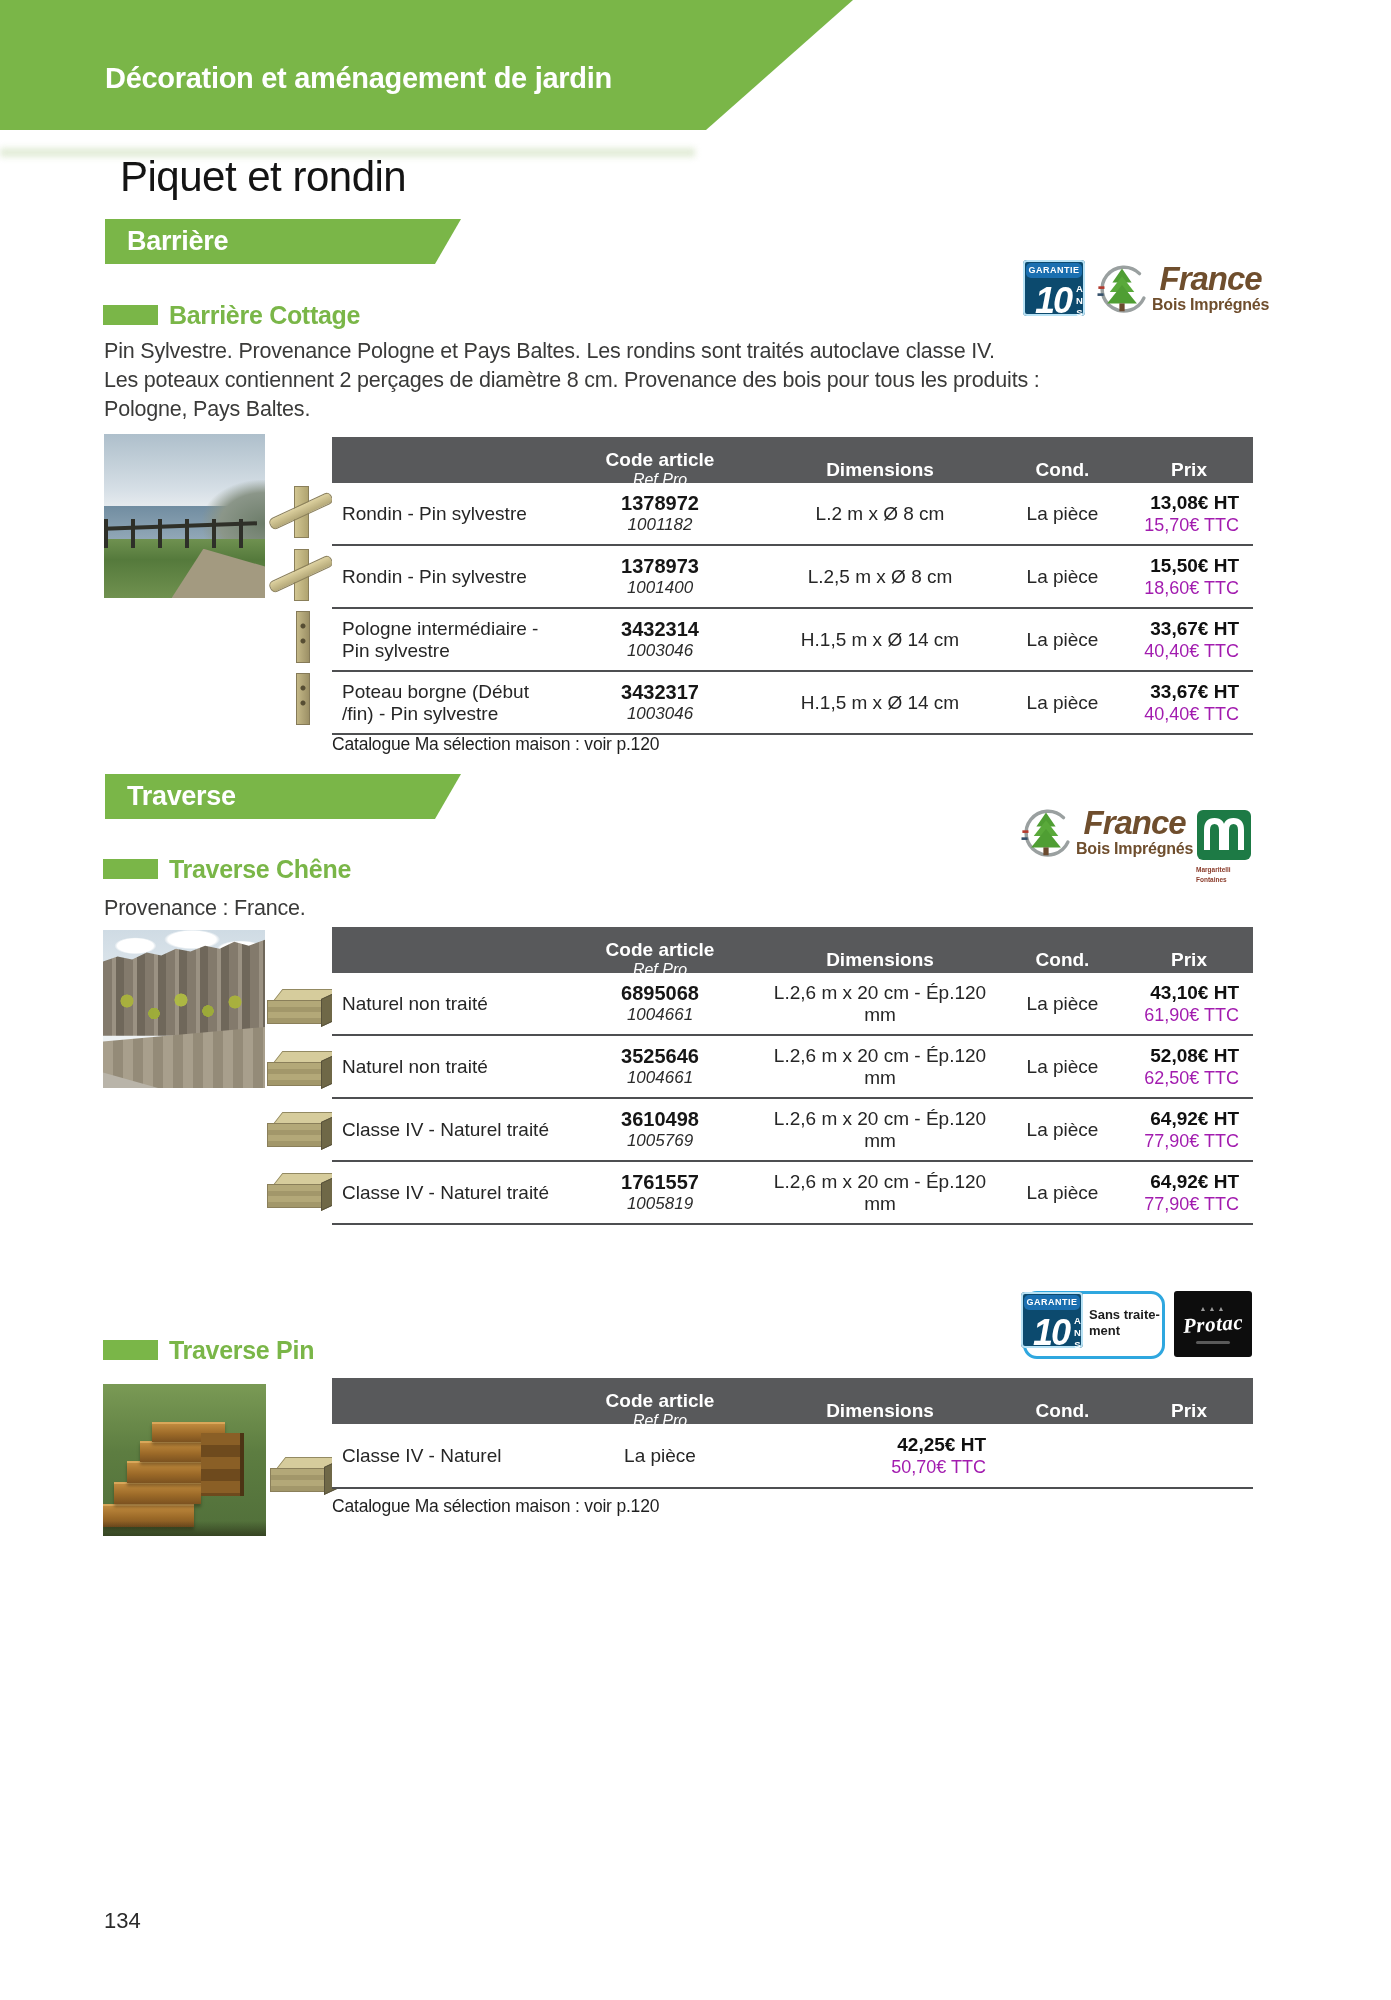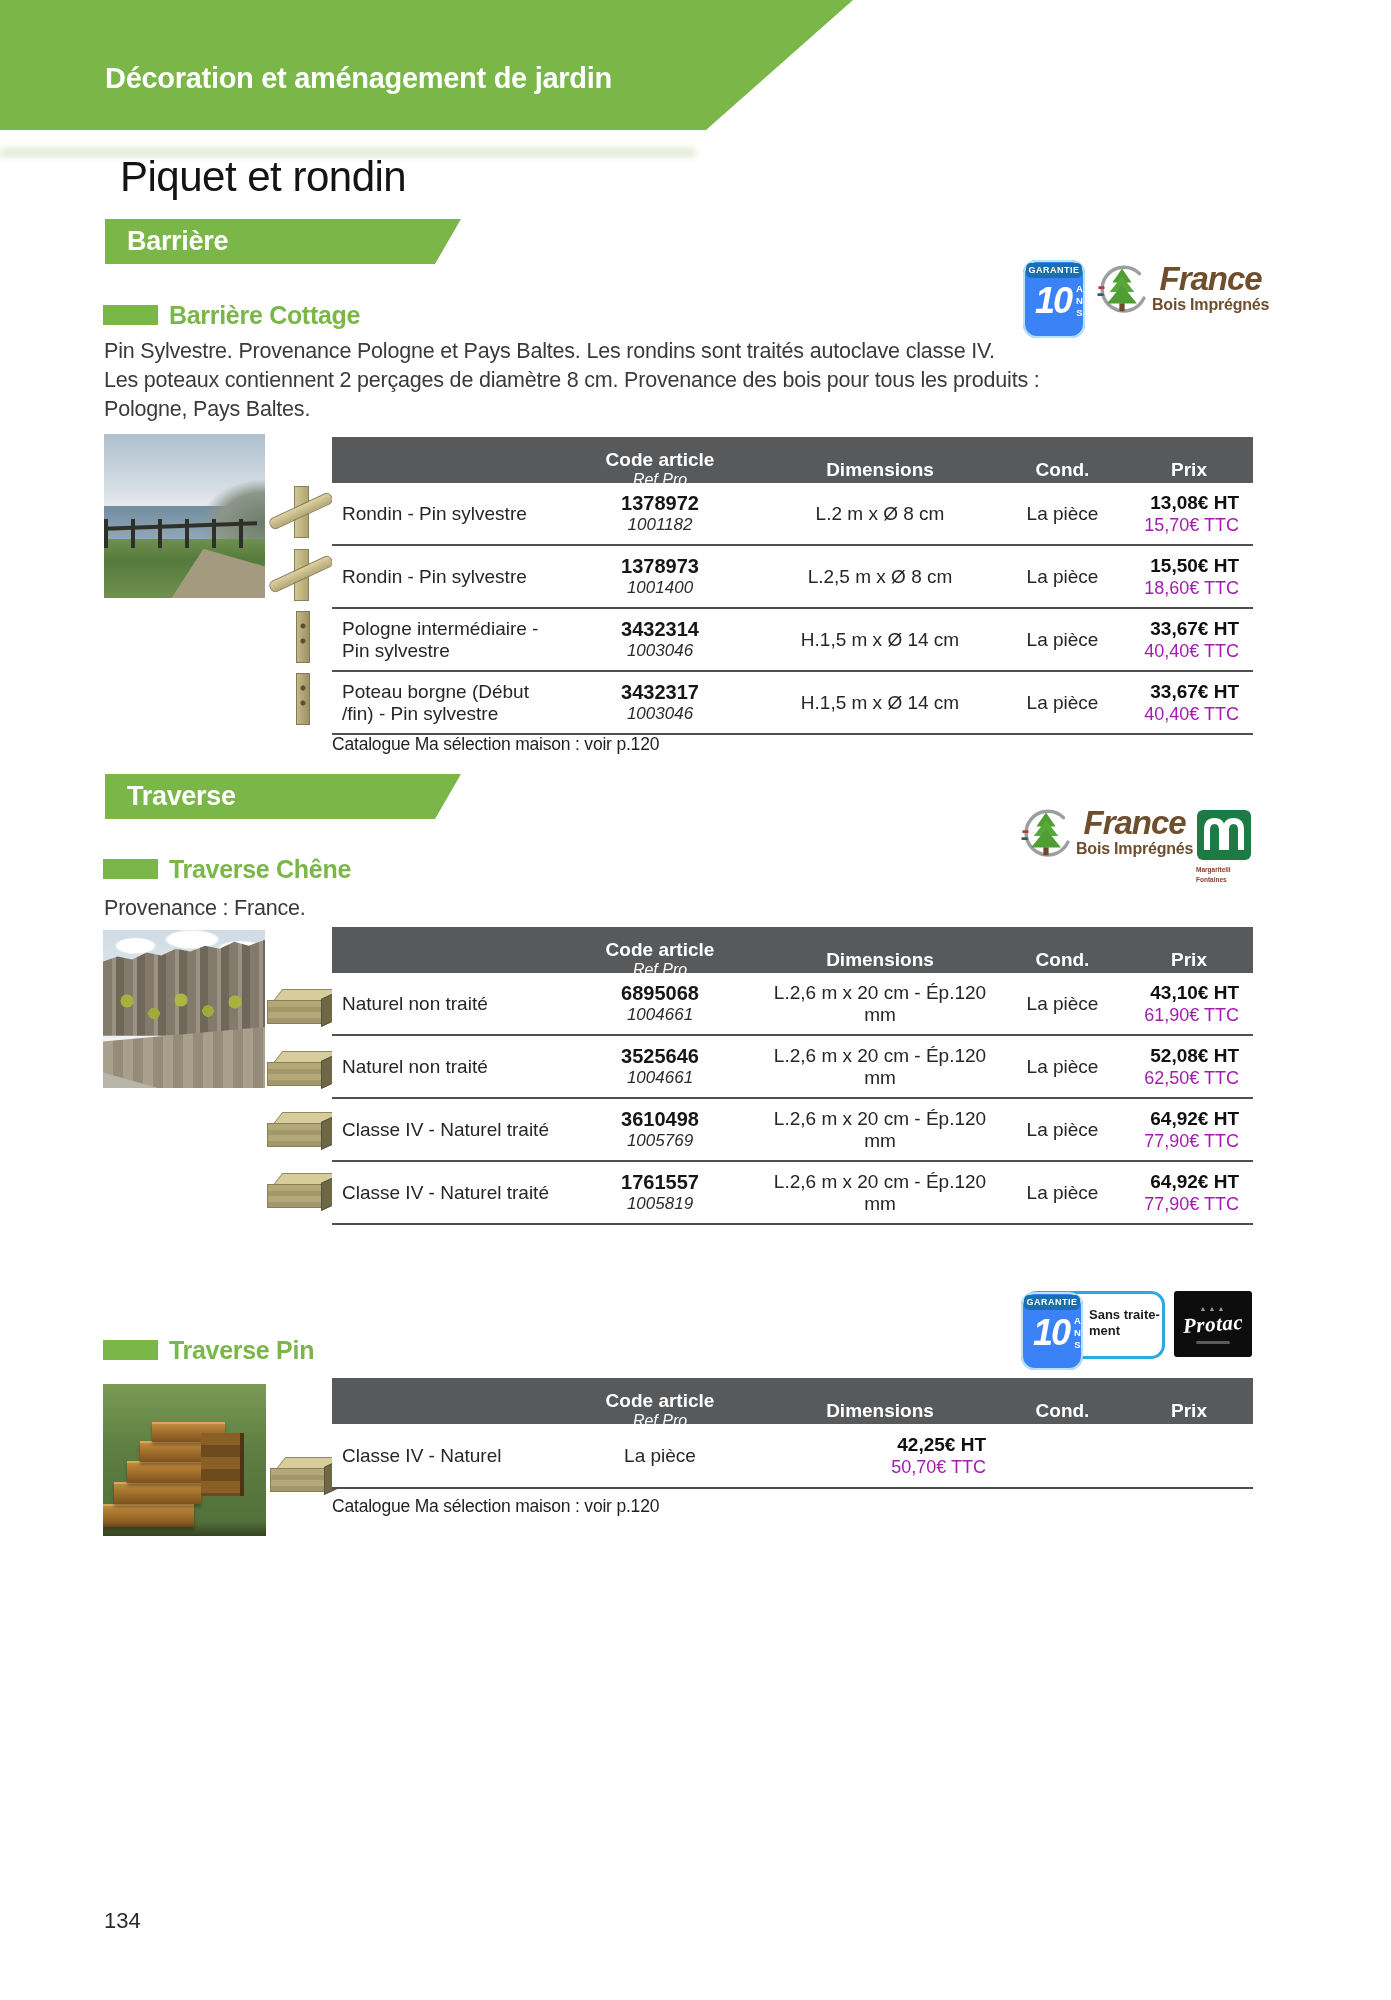--- a/index.html
+++ b/index.html
@@ -43,21 +43,21 @@
   .trow .td.des{justify-content:flex-start;text-align:left;padding-left:10px;padding-right:6px;}
   .trow .td.code{flex-direction:column;}
   .trow .code-n{font-weight:700;font-size:20px;color:#161616;}
   .trow .code-r{font-style:italic;font-size:17px;color:#2b2b2b;}
   .trow .td.prix{flex-direction:column;align-items:flex-end;padding-right:14px;}
   .trow .ht{font-weight:700;font-size:19px;color:#101010;}
   .trow .ttc{font-size:18px;color:#a21caf;}
   .rh61{height:61px;} .rh63{height:63px;}
 
   
-  .g-badge{position:absolute;width:62px;height:78px;background:#3b82f6;border-radius:14px;
+  .g-badge{position:absolute;width:62px;height:56px;background:#0c4a6e;border-radius:4px;
            box-shadow:inset 0 0 0 2px #b8e2f5;overflow:hidden;}
   .g-top{margin:3px 3px 0 3px;height:15px;background:#1a6fb0;border-radius:5px;color:#fff;
          font-size:9px;font-weight:700;text-align:center;line-height:15px;letter-spacing:.5px;}
   .g-main{display:flex;align-items:center;justify-content:flex-end;margin-top:2px;}
   .g-num{font-size:36px;font-weight:700;font-style:italic;color:#fff;letter-spacing:-2px;}
   .g-ans{writing-mode:vertical-lr;text-orientation:upright;font-size:9.5px;font-weight:700;color:#fff;
          letter-spacing:1px;margin-left:3px;line-height:11px;}
 
   .g-combo{position:absolute;width:142px;height:68px;}
   .g-white{position:absolute;inset:0;background:#fff;border:3px solid #2fa7df;border-radius:14px;}

